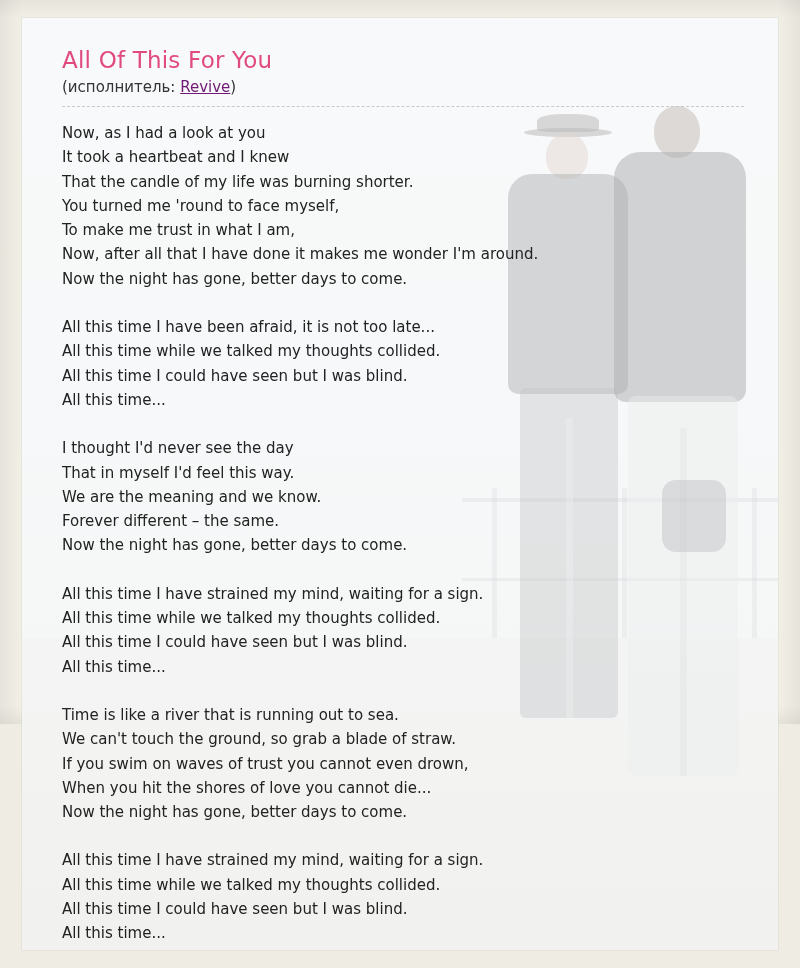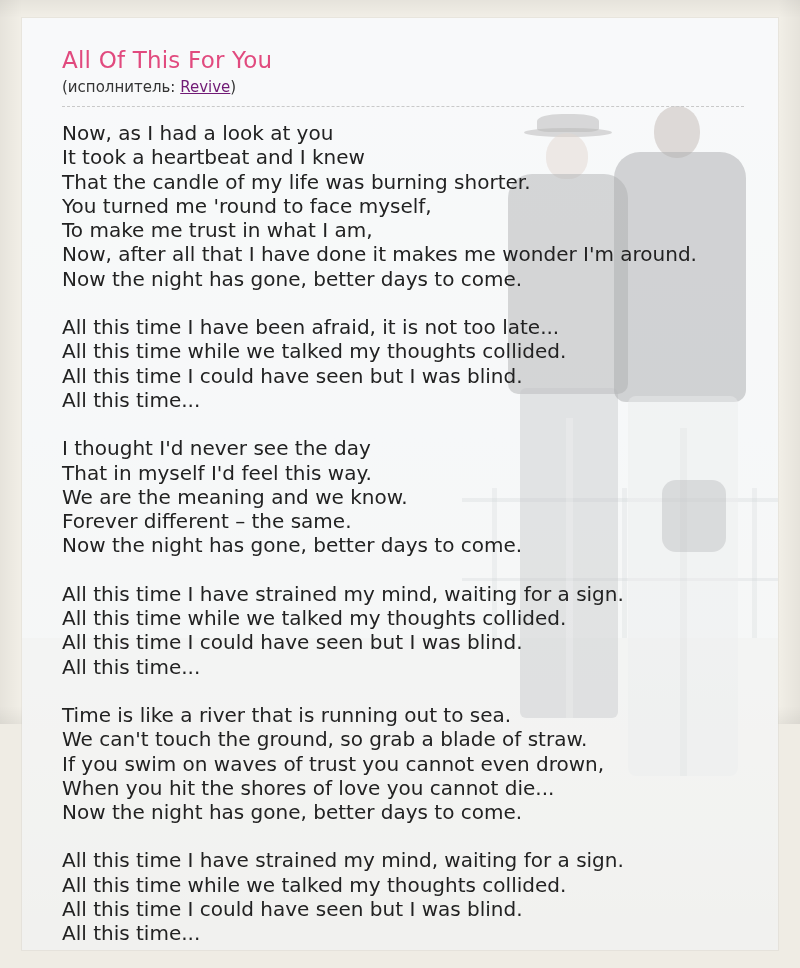--- a/index.html
+++ b/index.html
@@ -183,21 +183,21 @@
     padding-bottom: 10px;
     border-bottom: 1px dashed #c9c9c9;
   }
   .artist-link {
     color: #701a75;
     text-decoration: underline;
     cursor: pointer;
   }
   .lyrics {
     margin-top: 14px;
-    font-size: 20px;
+    font-size: 15px;
     line-height: 24.3px;
     color: #222222;
     white-space: pre-wrap;
   }
   .stanza {
     margin: 0 0 24px 0;
   }
   .line {
     display: block;
     white-space: pre;

